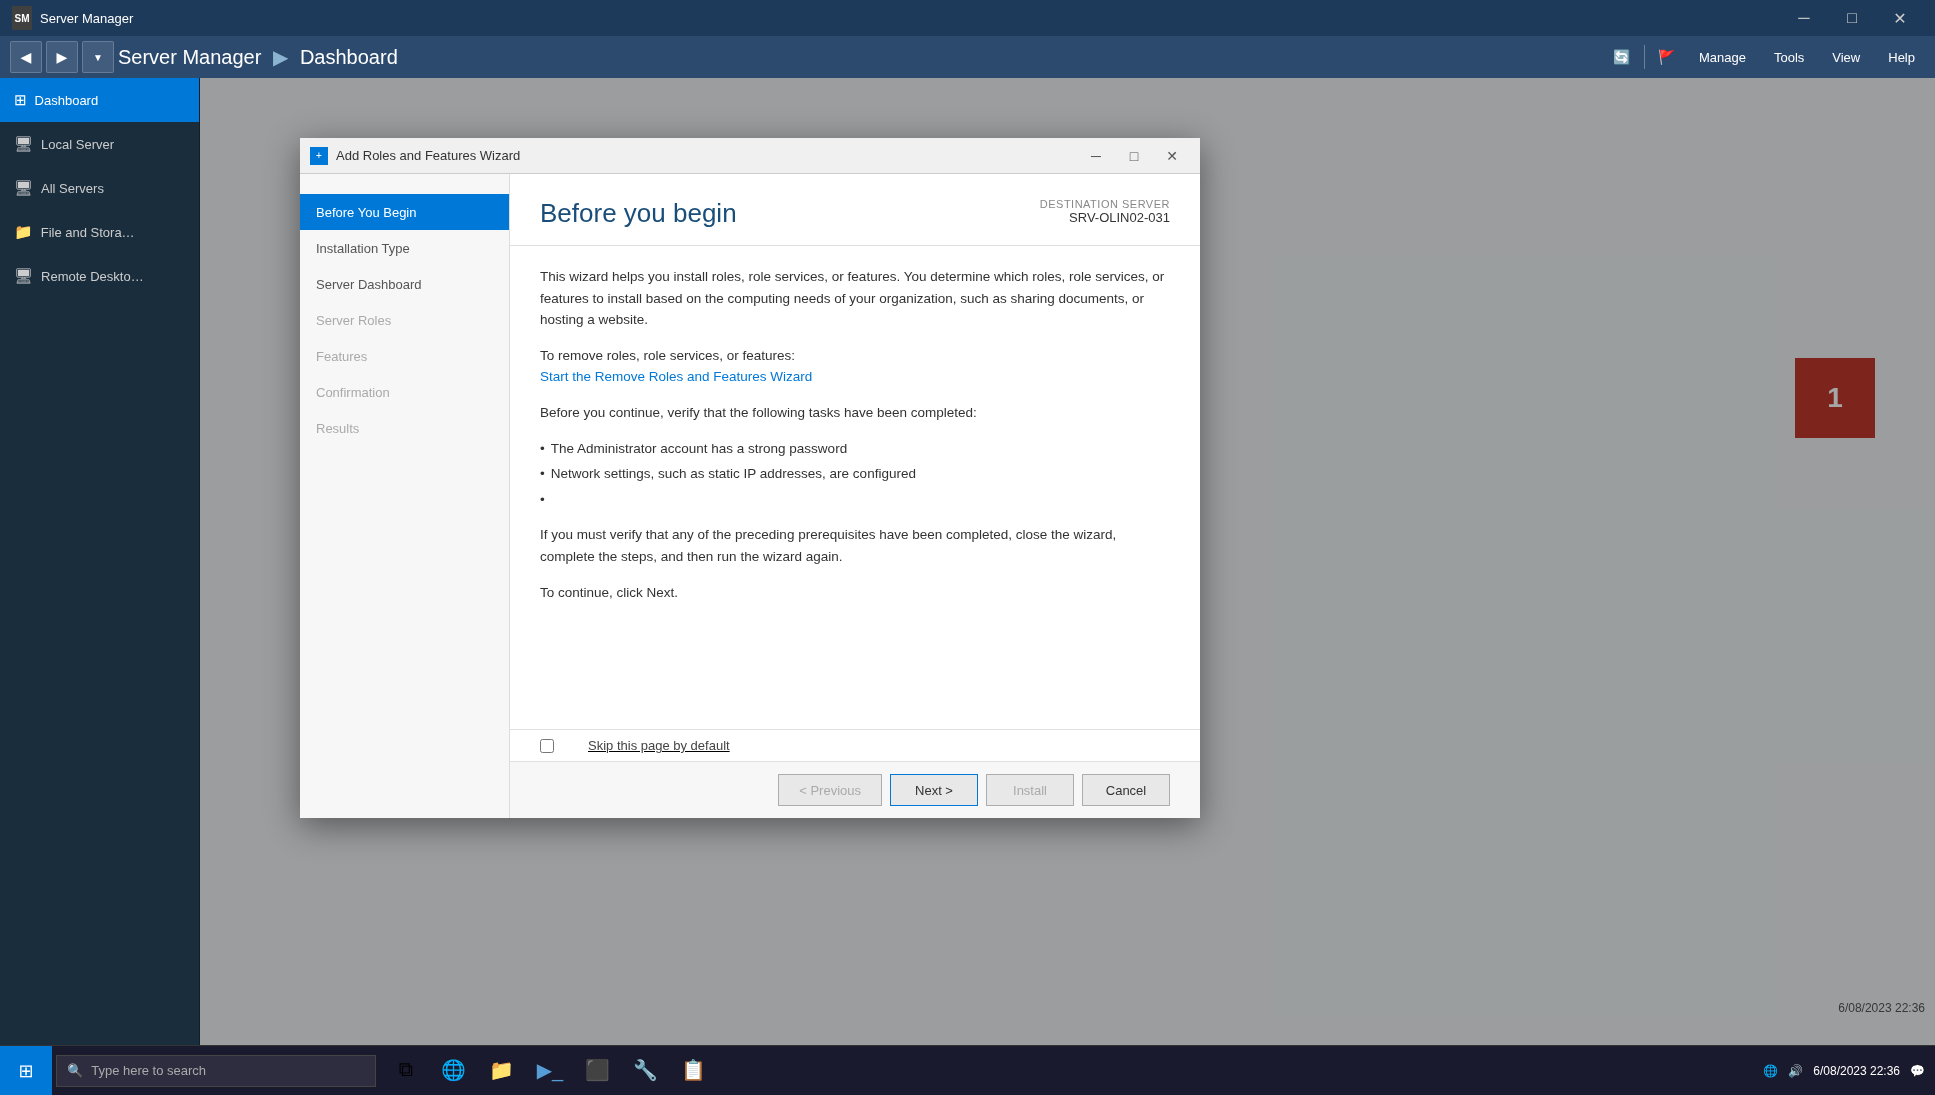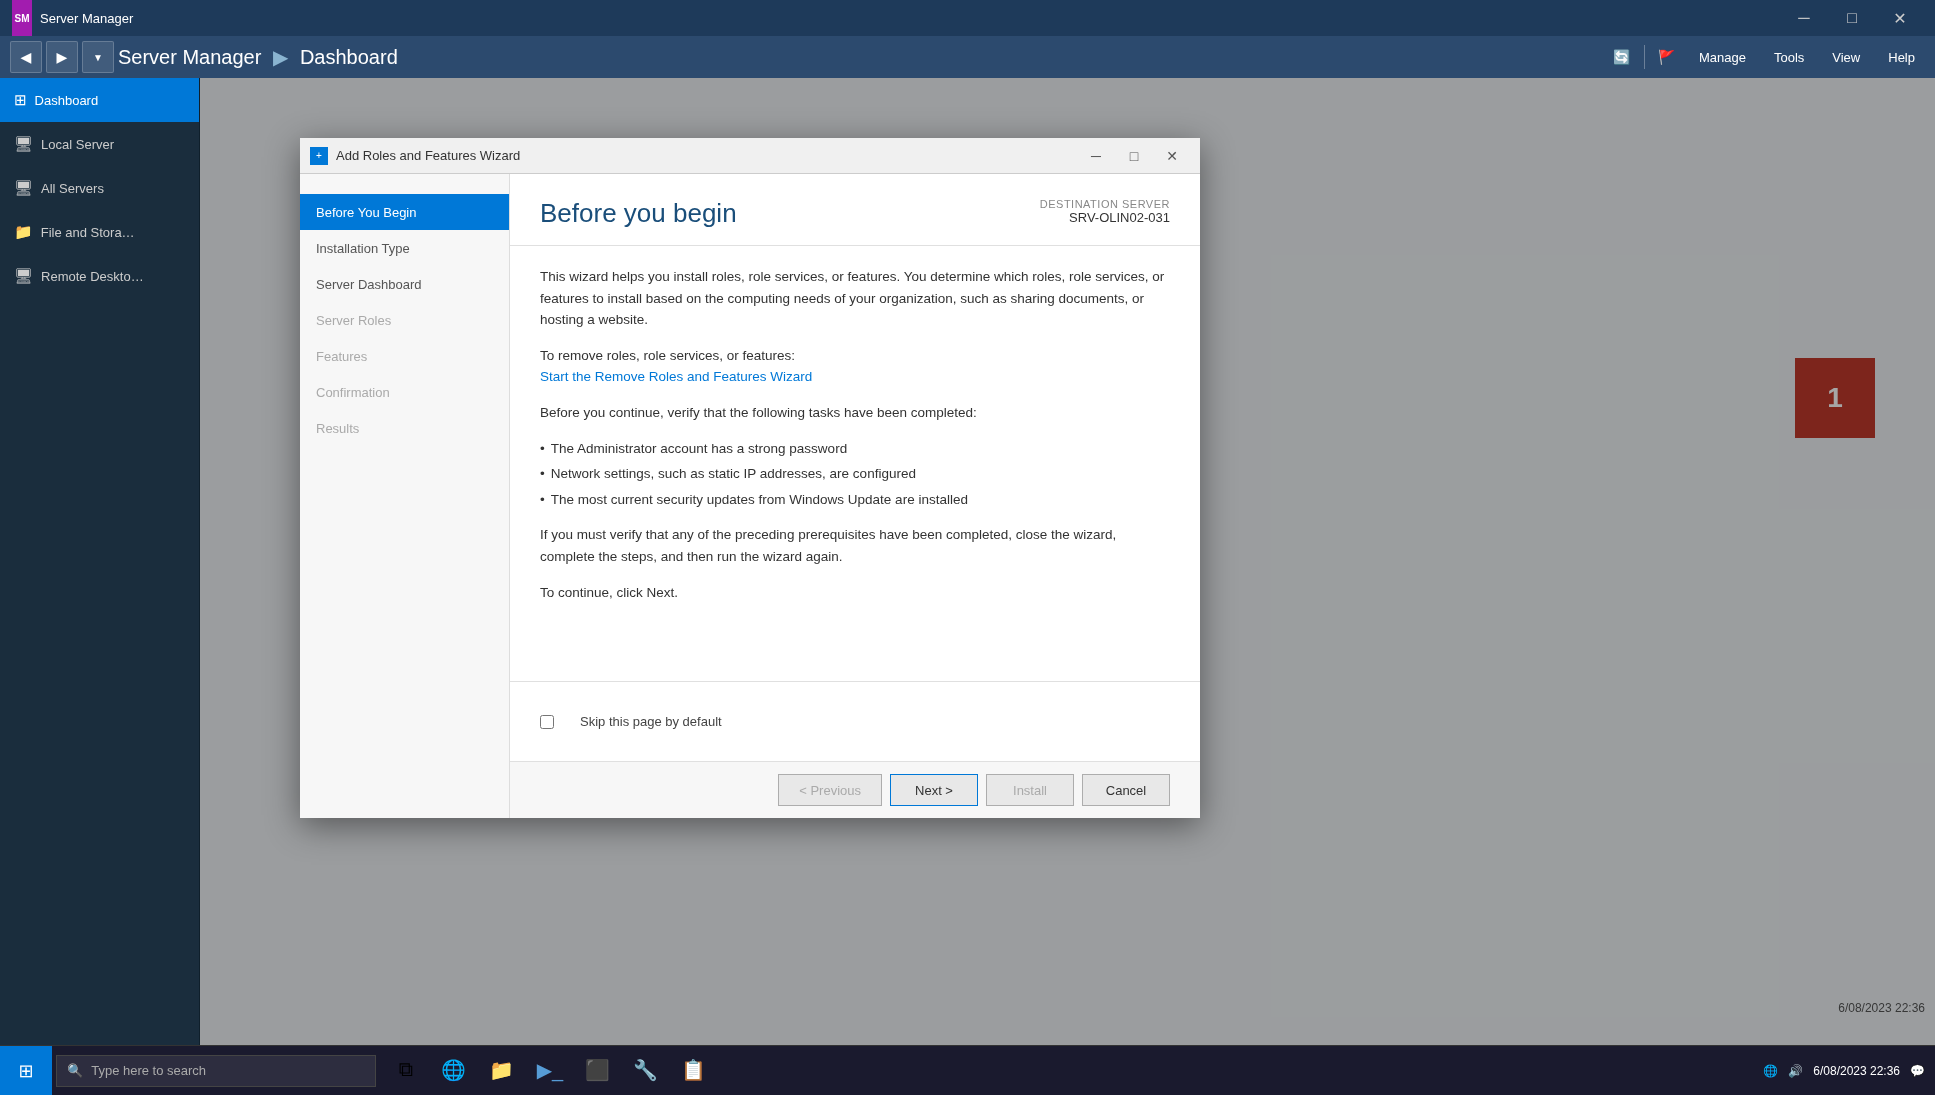--- a/index.html
+++ b/index.html
@@ -98,22 +98,22 @@
       height: 36px;
       background: #1e3a5a;
       display: flex;
       align-items: center;
       padding: 0 12px;
       color: white;
       font-size: 13px;
     }
     .title-bar-icon {
       width: 20px;
-      height: 36px;
-      background: #a21caf;
+      height: 24px;
+      background: #404040;
       margin-right: 8px;
       display: flex;
       align-items: center;
       justify-content: center;
       font-size: 11px;
       color: white;
     }
     .title-bar-title { flex: 1; font-size: 13px; color: #fff; }
     .title-bar-controls {
       display: flex;
@@ -382,25 +382,26 @@
     .bullet-list { margin: 10px 0 14px 0; }
     .bullet-item {
       display: flex;
       align-items: flex-start;
       margin-bottom: 4px;
       font-size: 13.5px;
     }
     .bullet-dot { margin-right: 6px; }
 
     .wizard-footer {
-      padding: 32px 30px;
+      padding: 8px 30px;
       border-top: 1px solid #e0e0e0;
       display: flex;
       align-items: center;
-      gap: 20px;
+      gap: 28px;
+      text-decoration: underline;
     }
     .skip-checkbox {
       width: 14px;
       height: 14px;
       border: 1px solid #888;
       display: inline-block;
       margin-right: 6px;
       cursor: pointer;
       vertical-align: middle;
     }
@@ -570,21 +571,20 @@
                 <div class="bullet-item">
                   <span class="bullet-dot">•</span>
                   <span>The Administrator account has a strong password</span>
                 </div>
                 <div class="bullet-item">
                   <span class="bullet-dot">•</span>
                   <span>Network settings, such as static IP addresses, are configured</span>
                 </div>
                 <div class="bullet-item">
                   <span class="bullet-dot">•</span>
-                  <span>The most current security updates from Windows Update are installed</span>
                 </div>
               </div>
 
               <p>If you must verify that any of the preceding prerequisites have been completed, close the wizard, complete the steps, and then run the wizard again.</p>
 
               <p>To continue, click Next.</p>
             </div>
 
             <div class="wizard-footer">
               <input type="checkbox" class="skip-checkbox" id="skip-cb" style="">

